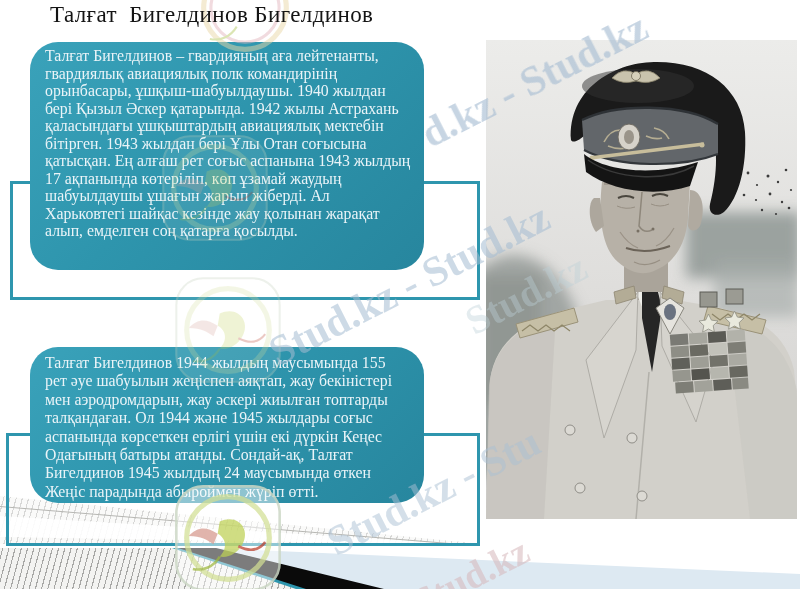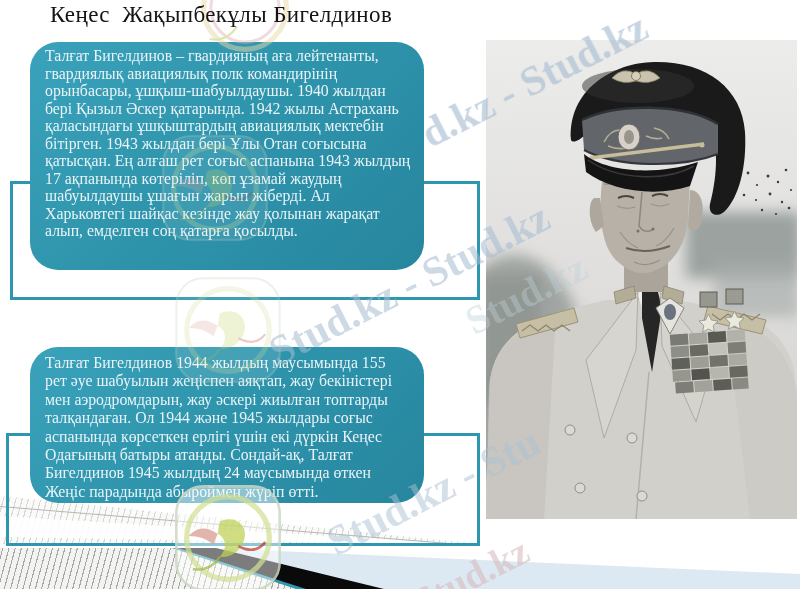--- a/index.html
+++ b/index.html
@@ -71,21 +71,21 @@
   <div class="fshape f-wedge"></div>
   <div class="f-line"></div>
   <div class="fshape stripes f-lower"></div>
   <div class="fshape f-blue"></div>
   <div class="fshape f-tealedge"></div>
   <div class="fshape f-black"></div>
 
   <div class="frame frame1"></div>
   <div class="frame frame2"></div>
 
-  <div class="title">Кеңес  Жақыпбекұлы Бигелдинов</div>
+  <div class="title">Талғат  Бигелдинов Бигелдинов</div>
 
   <div class="tbox tbox1">
     <span>Талғат Бигелдинов – гвардияның аға лейтенанты, гвардиялық авиациялық полк командирінің орынбасары, ұшқыш-шабуылдаушы. 1940 жылдан бері Қызыл Әскер қатарында. 1942 жылы Астрахань қаласындағы ұшқыштардың авиациялық мектебін бітірген. 1943 жылдан бері Ұлы Отан соғысына қатысқан. Ең алғаш рет соғыс аспанына 1943 жылдың 17 ақпанында көтеріліп, көп ұзамай жаудың шабуылдаушы ұшағын жарып жіберді. Ал Харьковтегі шайқас кезінде жау қолынан жарақат алып, емделген соң қатарға қосылды.</span>
   </div>
   <div class="tbox tbox2">
     <span>Талғат Бигелдинов 1944 жылдың маусымында 155 рет әуе шабуылын жеңіспен аяқтап, жау бекіністері мен аэродромдарын, жау әскері жиылған топтарды талқандаған. Ол 1944 және 1945 жылдары соғыс аспанында көрсеткен ерлігі үшін екі дүркін Кеңес Одағының батыры атанды. Сондай-ақ, Талғат Бигелдинов 1945 жылдың 24 маусымында өткен Жеңіс парадында абыроймен жүріп өтті.</span>
   </div>
 
   <div class="photo">
     <svg viewBox="0 0 311 479" width="311" height="479" preserveAspectRatio="none">

